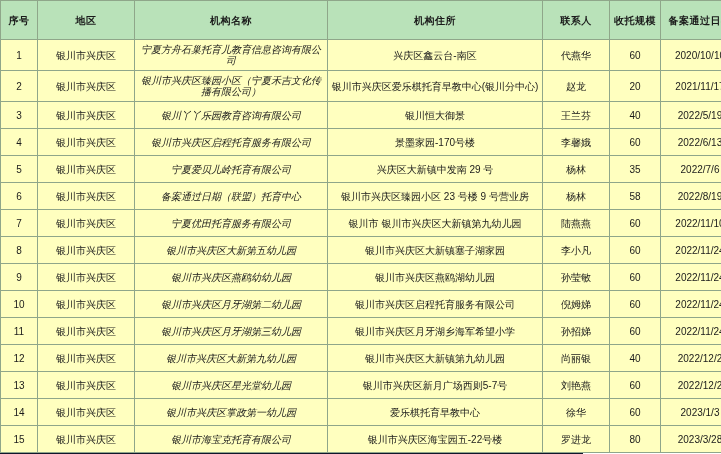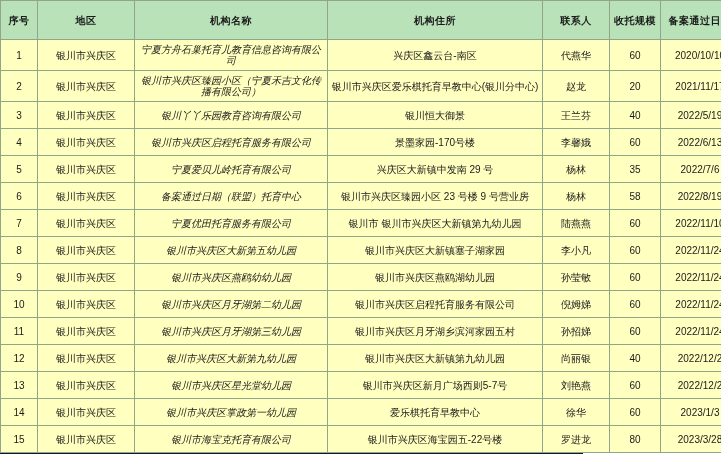--- a/index.html
+++ b/index.html
@@ -172,21 +172,21 @@
           <td class="c-name">银川市兴庆区月牙湖第二幼儿园</td>
           <td class="c-addr">银川市兴庆区启程托育服务有限公司</td>
           <td class="c-contact">倪姆娣</td>
           <td class="c-cap">60</td>
           <td class="c-date">2022/11/24</td>
         </tr>
         <tr>
           <td class="c-seq">11</td>
           <td class="c-area">银川市兴庆区</td>
           <td class="c-name">银川市兴庆区月牙湖第三幼儿园</td>
-          <td class="c-addr">银川市兴庆区月牙湖乡滨河家园五村</td>
+          <td class="c-addr">银川市兴庆区月牙湖乡海军希望小学</td>
           <td class="c-contact">孙招娣</td>
           <td class="c-cap">60</td>
           <td class="c-date">2022/11/24</td>
         </tr>
         <tr>
           <td class="c-seq">12</td>
           <td class="c-area">银川市兴庆区</td>
           <td class="c-name">银川市兴庆区大新第九幼儿园</td>
           <td class="c-addr">银川市兴庆区大新镇第九幼儿园</td>
           <td class="c-contact">尚丽银</td>

